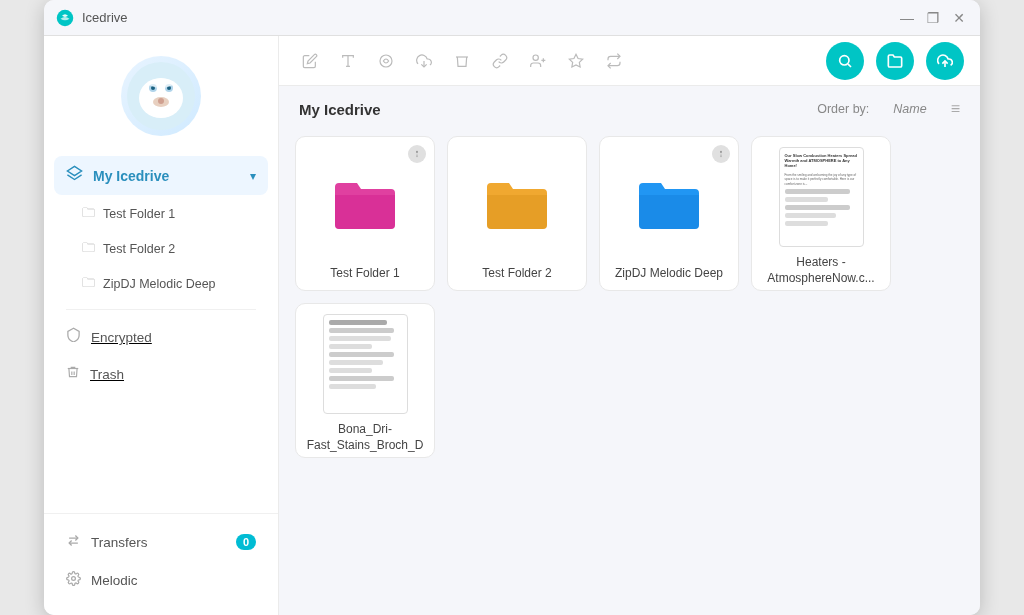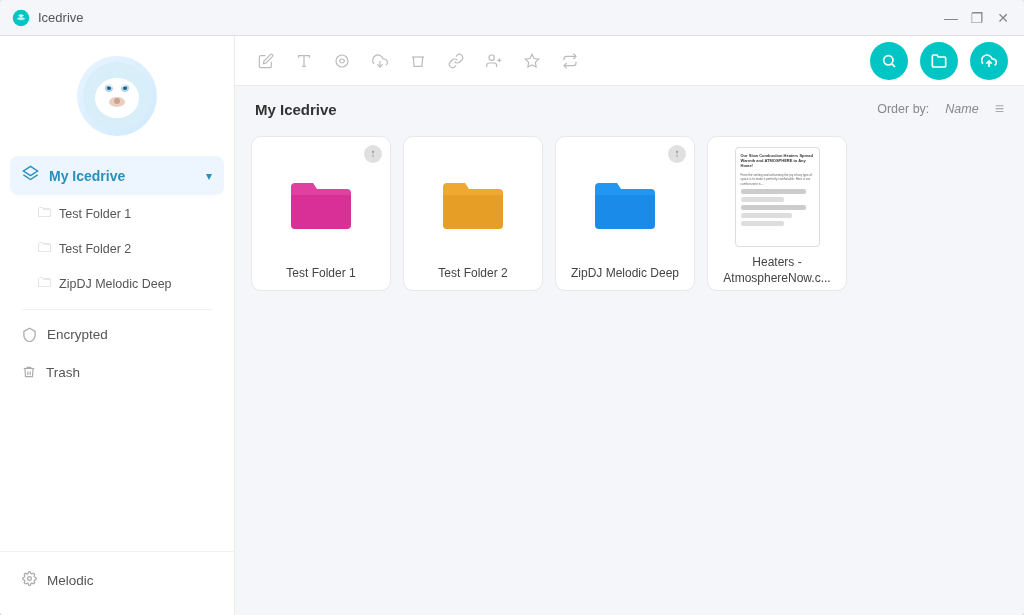--- a/index.html
+++ b/index.html
@@ -7,24 +7,24 @@
       font-family: -apple-system, BlinkMacSystemFont, 'Segoe UI', sans-serif;
       background: #e8e8e8;
       display: flex;
       align-items: center;
       justify-content: center;
       width: 1024px;
       height: 615px;
       overflow: hidden;
     }
     .app-window {
-      width: 1024px;
+      width: 936px;
       height: 615px;
       background: #f5f6fa;
-      border-radius: 4px;
+      border-radius: 10px;
       box-shadow: 0 4px 20px rgba(0,0,0,0.2);
       display: flex;
       flex-direction: column;
       overflow: hidden;
     }
     
     .title-bar {
       height: 36px;
       background: #f5f6fa;
       display: flex;
@@ -142,25 +142,26 @@
       font-size: 12.5px;
       color: #555;
     }
     .nav-separator {
       height: 1px;
       background: #f0f0f0;
       margin: 8px 12px;
     }
     .nav-item {
       display: flex;
-      align-items: flex-start;
+      align-items: flex-end;
       padding: 9px 12px;
       border-radius: 8px;
       cursor: pointer;
       margin-bottom: 2px;
+      text-decoration: underline;
     }
     .nav-item .nav-icon {
       margin-right: 10px;
       font-size: 15px;
       color: #888;
     }
     .nav-item .nav-label {
       font-size: 13.5px;
       color: #555;
     }
@@ -255,21 +256,21 @@
       flex-shrink: 0;
     }
     .content-title {
       font-size: 15px;
       font-weight: 600;
       color: #333;
     }
     .order-area {
       display: flex;
       align-items: center;
-      gap: 16px;
+      gap: 24px;
     }
     .order-label {
       font-size: 12.5px;
       color: #888;
     }
     .order-value {
       font-size: 12.5px;
       color: #888;
       font-style: italic;
     }
@@ -449,20 +450,32 @@
             </svg>
           </span>
           <span class="nav-label">Trash</span>
         </div>
       </div>
 
       <div class="sidebar-bottom">
         <div class="sidebar-bottom-item">
           <span class="nav-icon">
             <svg width="15" height="15" viewBox="0 0 24 24" fill="none" stroke="#aaa" stroke-width="2">
+              <line x1="5" y1="8" x2="19" y2="8"></line>
+              <polyline points="15,4 19,8 15,12"></polyline>
+              <line x1="19" y1="16" x2="5" y2="16"></line>
+              <polyline points="9,12 5,16 9,20"></polyline>
+            </svg>
+          </span>
+          <span class="nav-label">Transfers</span>
+          <span class="badge">0</span>
+        </div>
+        <div class="sidebar-bottom-item">
+          <span class="nav-icon">
+            <svg width="15" height="15" viewBox="0 0 24 24" fill="none" stroke="#aaa" stroke-width="2">
               <circle cx="12" cy="12" r="3"></circle>
               <path d="M19.4 15a1.65 1.65 0 0 0 .33 1.82l.06.06a2 2 0 0 1-2.83 2.83l-.06-.06a1.65 1.65 0 0 0-1.82-.33 1.65 1.65 0 0 0-1 1.51V21a2 2 0 0 1-4 0v-.09A1.65 1.65 0 0 0 9 19.4a1.65 1.65 0 0 0-1.82.33l-.06.06a2 2 0 0 1-2.83-2.83l.06-.06A1.65 1.65 0 0 0 4.68 15a1.65 1.65 0 0 0-1.51-1H3a2 2 0 0 1 0-4h.09A1.65 1.65 0 0 0 4.6 9a1.65 1.65 0 0 0-.33-1.82l-.06-.06a2 2 0 0 1 2.83-2.83l.06.06A1.65 1.65 0 0 0 9 4.68a1.65 1.65 0 0 0 1-1.51V3a2 2 0 0 1 4 0v.09a1.65 1.65 0 0 0 1 1.51 1.65 1.65 0 0 0 1.82-.33l.06-.06a2 2 0 0 1 2.83 2.83l-.06.06A1.65 1.65 0 0 0 19.4 9a1.65 1.65 0 0 0 1.51 1H21a2 2 0 0 1 0 4h-.09a1.65 1.65 0 0 0-1.51 1z"></path>
             </svg>
           </span>
           <span class="nav-label">Melodic</span>
         </div>
       </div>
     </div>
 
     <div class="content-area">
@@ -620,17 +633,33 @@
               <div class="doc-preview-line medium" style="margin-top:3px;"></div>
               <div class="doc-preview-line short"></div>
               <div class="doc-preview-line medium"></div>
               <div class="doc-preview-line" style="width:70%;"></div>
               <div class="doc-preview-line short"></div>
             </div>
           </div>
           <span class="file-card-name">Heaters - AtmosphereNow.c...</span>
         </div>
 
+        <div class="file-card">
+          <div class="file-card-icon">
+            <div class="doc-preview">
+              <div class="doc-preview-line dark"></div>
+              <div class="doc-preview-line medium"></div>
+              <div class="doc-preview-line" style="width:85%;"></div>
+              <div class="doc-preview-line short"></div>
+              <div class="doc-preview-line medium"></div>
+              <div class="doc-preview-line" style="width:75%;"></div>
+              <div class="doc-preview-line short"></div>
+              <div class="doc-preview-line medium"></div>
+              <div class="doc-preview-line" style="width:65%;"></div>
+            </div>
+          </div>
+          <span class="file-card-name">Bona_Dri-Fast_Stains_Broch_D</span>
+        </div>
 
       </div>
     </div>
   </div>
 </div>
 
 </body></html>

